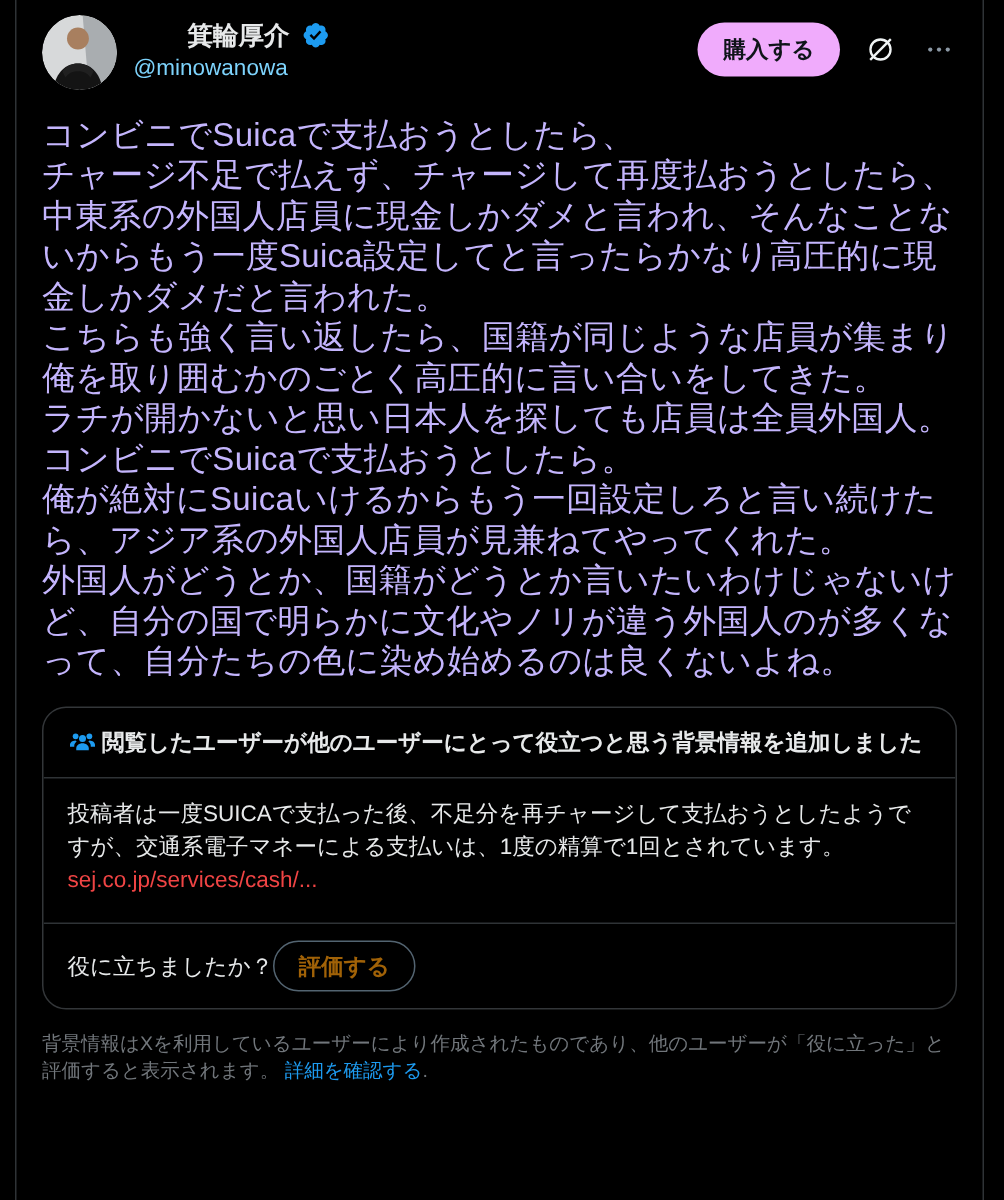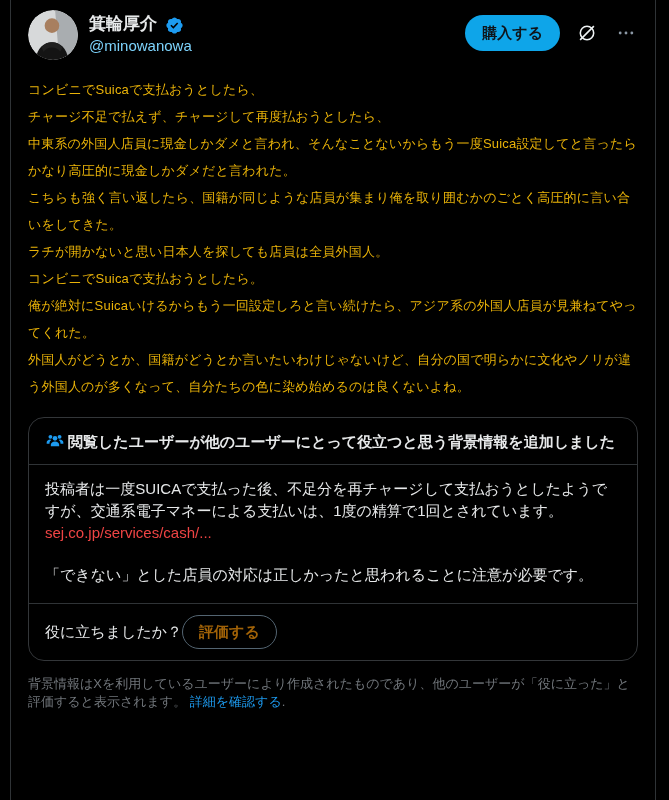--- a/index.html
+++ b/index.html
@@ -15,32 +15,32 @@
     border-left:1px solid #2f3336; border-right:1px solid #2f3336;
     padding:10px 17px 0 17px;
   }
   
   .post-header { display:flex; align-items:flex-start; }
   .avatar {
     width:50px; height:50px; border-radius:50%; overflow:hidden;
     flex:0 0 auto; cursor:pointer;
   }
   .user-block { margin-left:11px; padding-top:2px; min-width:0; }
-  .name-row { display:flex; align-items:flex-end; gap:8px; }
+  .name-row { display:flex; align-items:center; gap:8px;margin-left:36px; }
   .display-name { font-size:17px; font-weight:bold; color:#e7e9ea; cursor:pointer; }
   .handle { font-size:15px; color:#7dd3fc; margin-top:2px; cursor:pointer; }
   .header-right { margin-left:auto; display:flex; align-items:center; gap:14px; padding-top:5px; }
   .buy-button {
-    background:#0ea5e9; color:#0f1419; font-weight:bold; font-size:15px;
+    background:#f0abfc; color:#0f1419; font-weight:bold; font-size:15px;
     border:none; border-radius:18px; height:36px; padding:0 17px;
     cursor:pointer; font-family:inherit;
   }
   .icon-btn { background:none; border:none; cursor:pointer; padding:2px; line-height:0; }
   
-  .tweet-text { margin-top:16px; font-size:13px; line-height:27px; color:#eab308; letter-spacing:.2px; }
+  .tweet-text { margin-top:16px; font-size:22px; line-height:27px; color:#c4b5fd; letter-spacing:.2px; }
   .tweet-line { min-height:27px; }
   .hl { background:#3e4c63; }
   
   .note-box {
     margin-top:17px; border:1px solid #333639; border-radius:16px;
     overflow:hidden;
   }
   .note-header {
     display:flex; align-items:center; gap:3px;
     padding:13px 16px; border-bottom:1px solid #2f3336;
@@ -132,21 +132,20 @@
           <path d="M12 12.6c-2.8 0-5 1.8-5 4v1.6h10v-1.6c0-2.2-2.2-4-5-4z"></path>
           <path d="M6.2 10.3c-2.3.1-4.2 1.6-4.2 3.5v1.5h3.4v-.7c0-1.4.7-2.6 1.9-3.5-.4-.5-.8-.8-1.1-.8z"></path>
           <path d="M17.8 10.3c2.3.1 4.2 1.6 4.2 3.5v1.5h-3.4v-.7c0-1.4-.7-2.6-1.9-3.5.4-.5.8-.8 1.1-.8z"></path>
         </svg>
       </span>
       <span class="note-header-text">閲覧したユーザーが他のユーザーにとって役立つと思う背景情報を追加しました</span>
     </div>
     <div class="note-body">
       <span>投稿者は一度SUICAで支払った後、不足分を再チャージして支払おうとしたようですが、交通系電子マネーによる支払いは、1度の精算で1回とされています。</span>
       <a class="note-link">sej.co.jp/services/cash/...</a>
-      <div class="note-body-2">「できない」とした店員の対応は正しかったと思われることに注意が必要です。</div>
     </div>
     <div class="note-footer">
       <span class="note-question">役に立ちましたか？</span>
       <button class="rate-button">評価する</button>
     </div>
   </div>
 
   <div class="disclaimer">
     <span>背景情報はXを利用しているユーザーにより作成されたものであり、他のユーザーが「役に立った」と評価すると表示されます。</span>
     <a>詳細を確認する</a><span>.</span>

